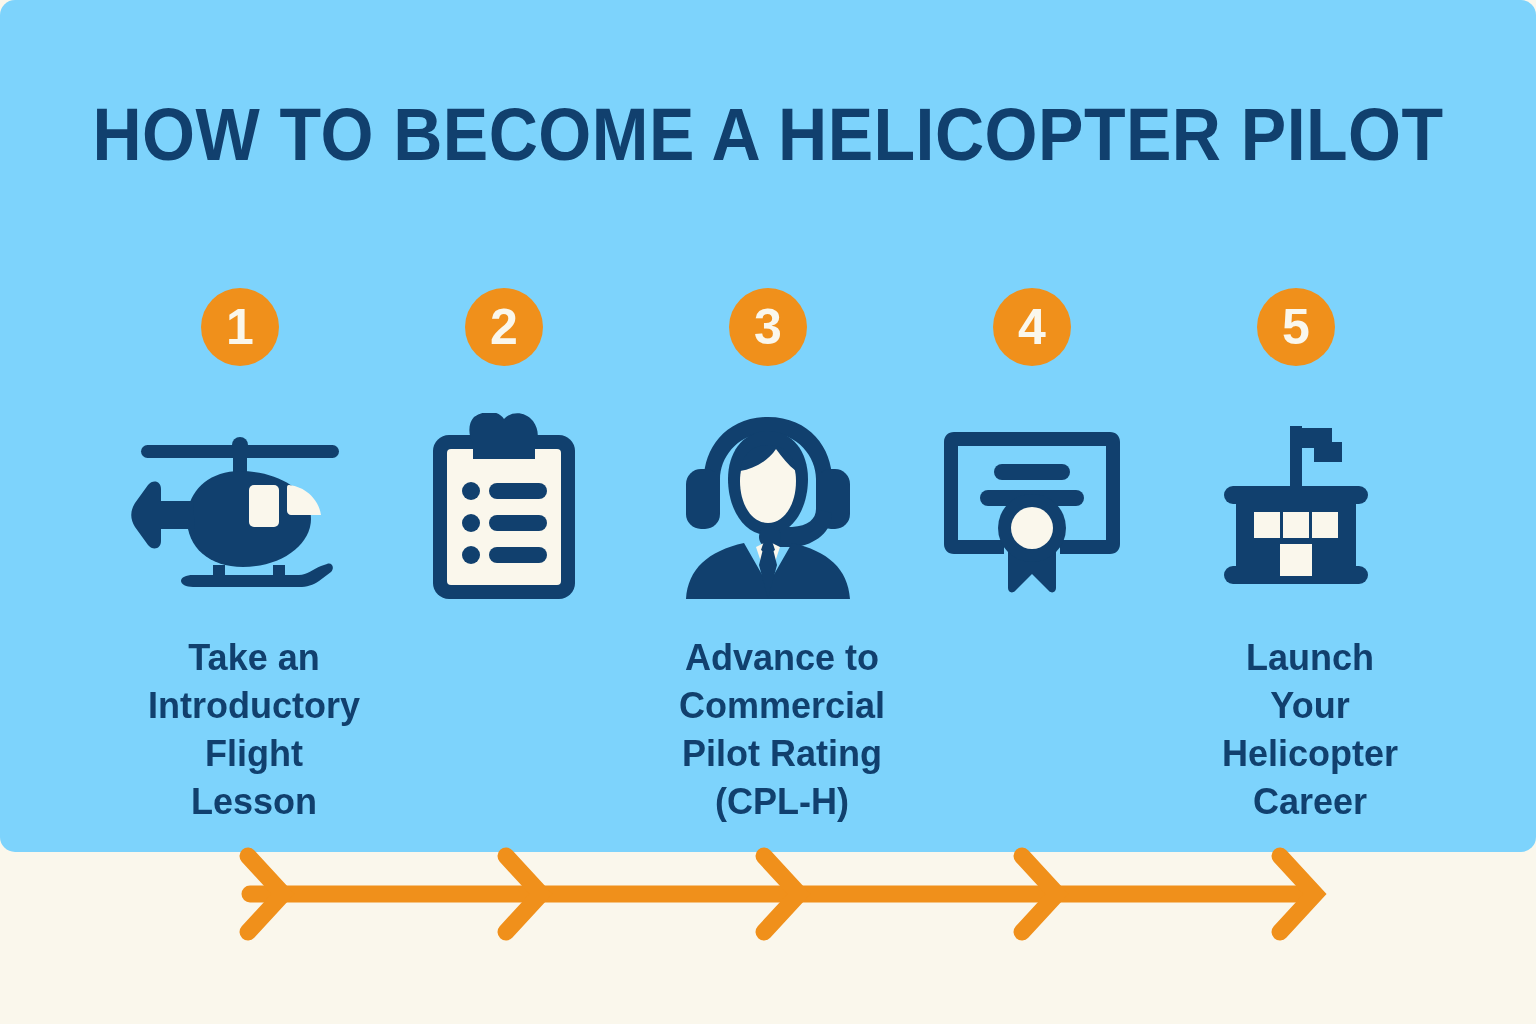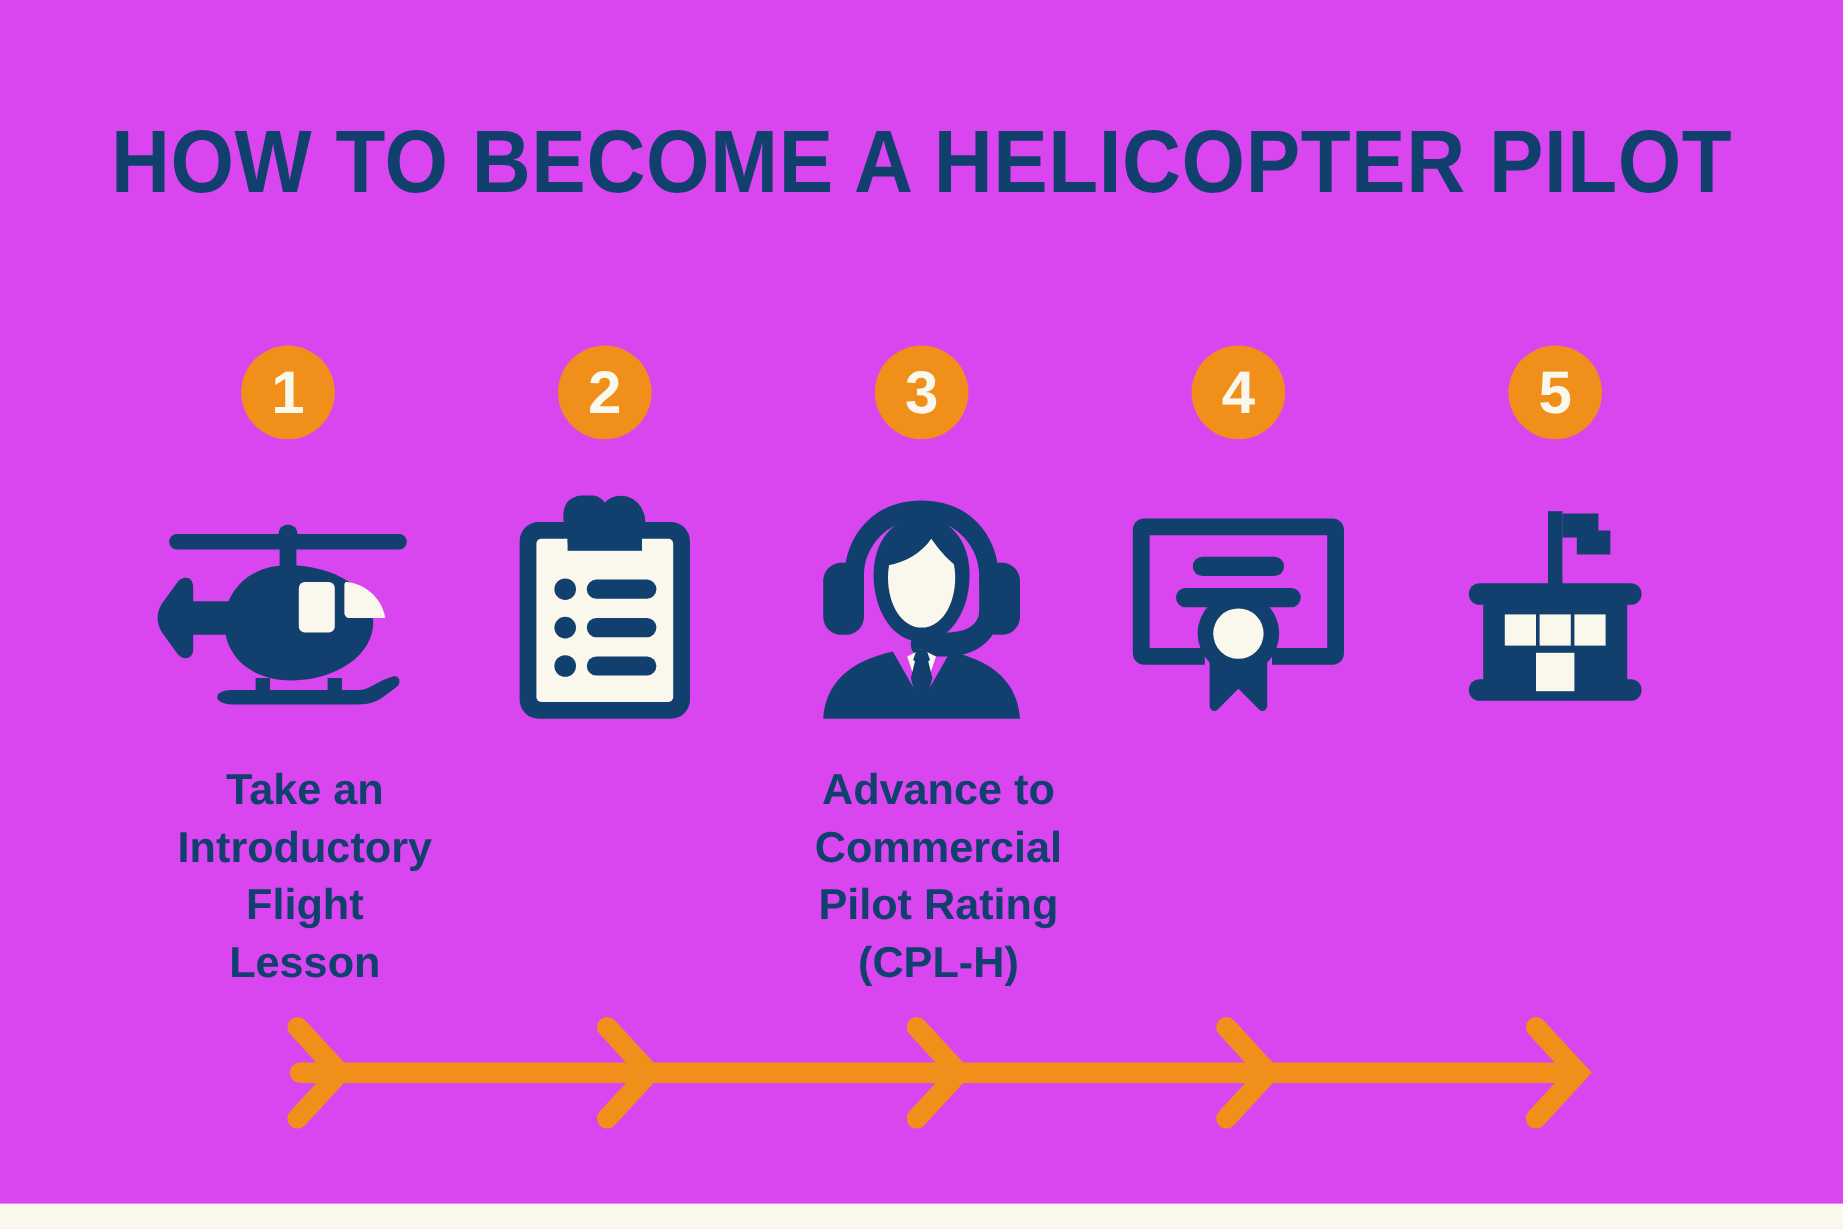--- a/index.html
+++ b/index.html
@@ -4,22 +4,23 @@
 <style>
   * { margin:0; padding:0; box-sizing:border-box; }
   html, body {
     width:1536px; height:1024px;
     background:#faf7ec;
     font-family:"Liberation Sans", sans-serif;
     overflow:hidden;
   }
   .canvas {
     position:relative;
-    width:1536px; height:1003px;
-    background:#d946ef;
+    width:1536px; height:852px;
+    background:#7dd3fc;
+    border-radius:15px;
   }
 
   
   .title {
     position:absolute;
     top:96px; left:0; width:1536px;
     text-align:center;
     color:#11406e;
     font-family:"Liberation Sans Narrow","Liberation Sans",sans-serif;
     font-weight:bold;
@@ -236,20 +237,24 @@
             <rect x="4" y="146" width="144" height="18" rx="9"></rect>
 
             <rect x="34" y="92" width="26" height="26" fill="#faf7ec"></rect>
             <rect x="63" y="92" width="26" height="26" fill="#faf7ec"></rect>
             <rect x="92" y="92" width="26" height="26" fill="#faf7ec"></rect>
 
             <rect x="60" y="124" width="32" height="32" fill="#faf7ec"></rect>
           </svg>
         </span>
       </div>
+      <div class="caption">Launch
+Your
+Helicopter
+Career</div>
     </div>
 
   </div>
 
   <div class="timeline">
     <svg width="1536" height="120" viewBox="0 0 1536 120">
       <g stroke="#f0901b" stroke-width="17" stroke-linecap="round" fill="none">
         <line x1="250" y1="58" x2="1305" y2="58"></line>
         <polyline points="248,20 283,58 248,96"></polyline>
         <polyline points="506,20 541,58 506,96"></polyline>

